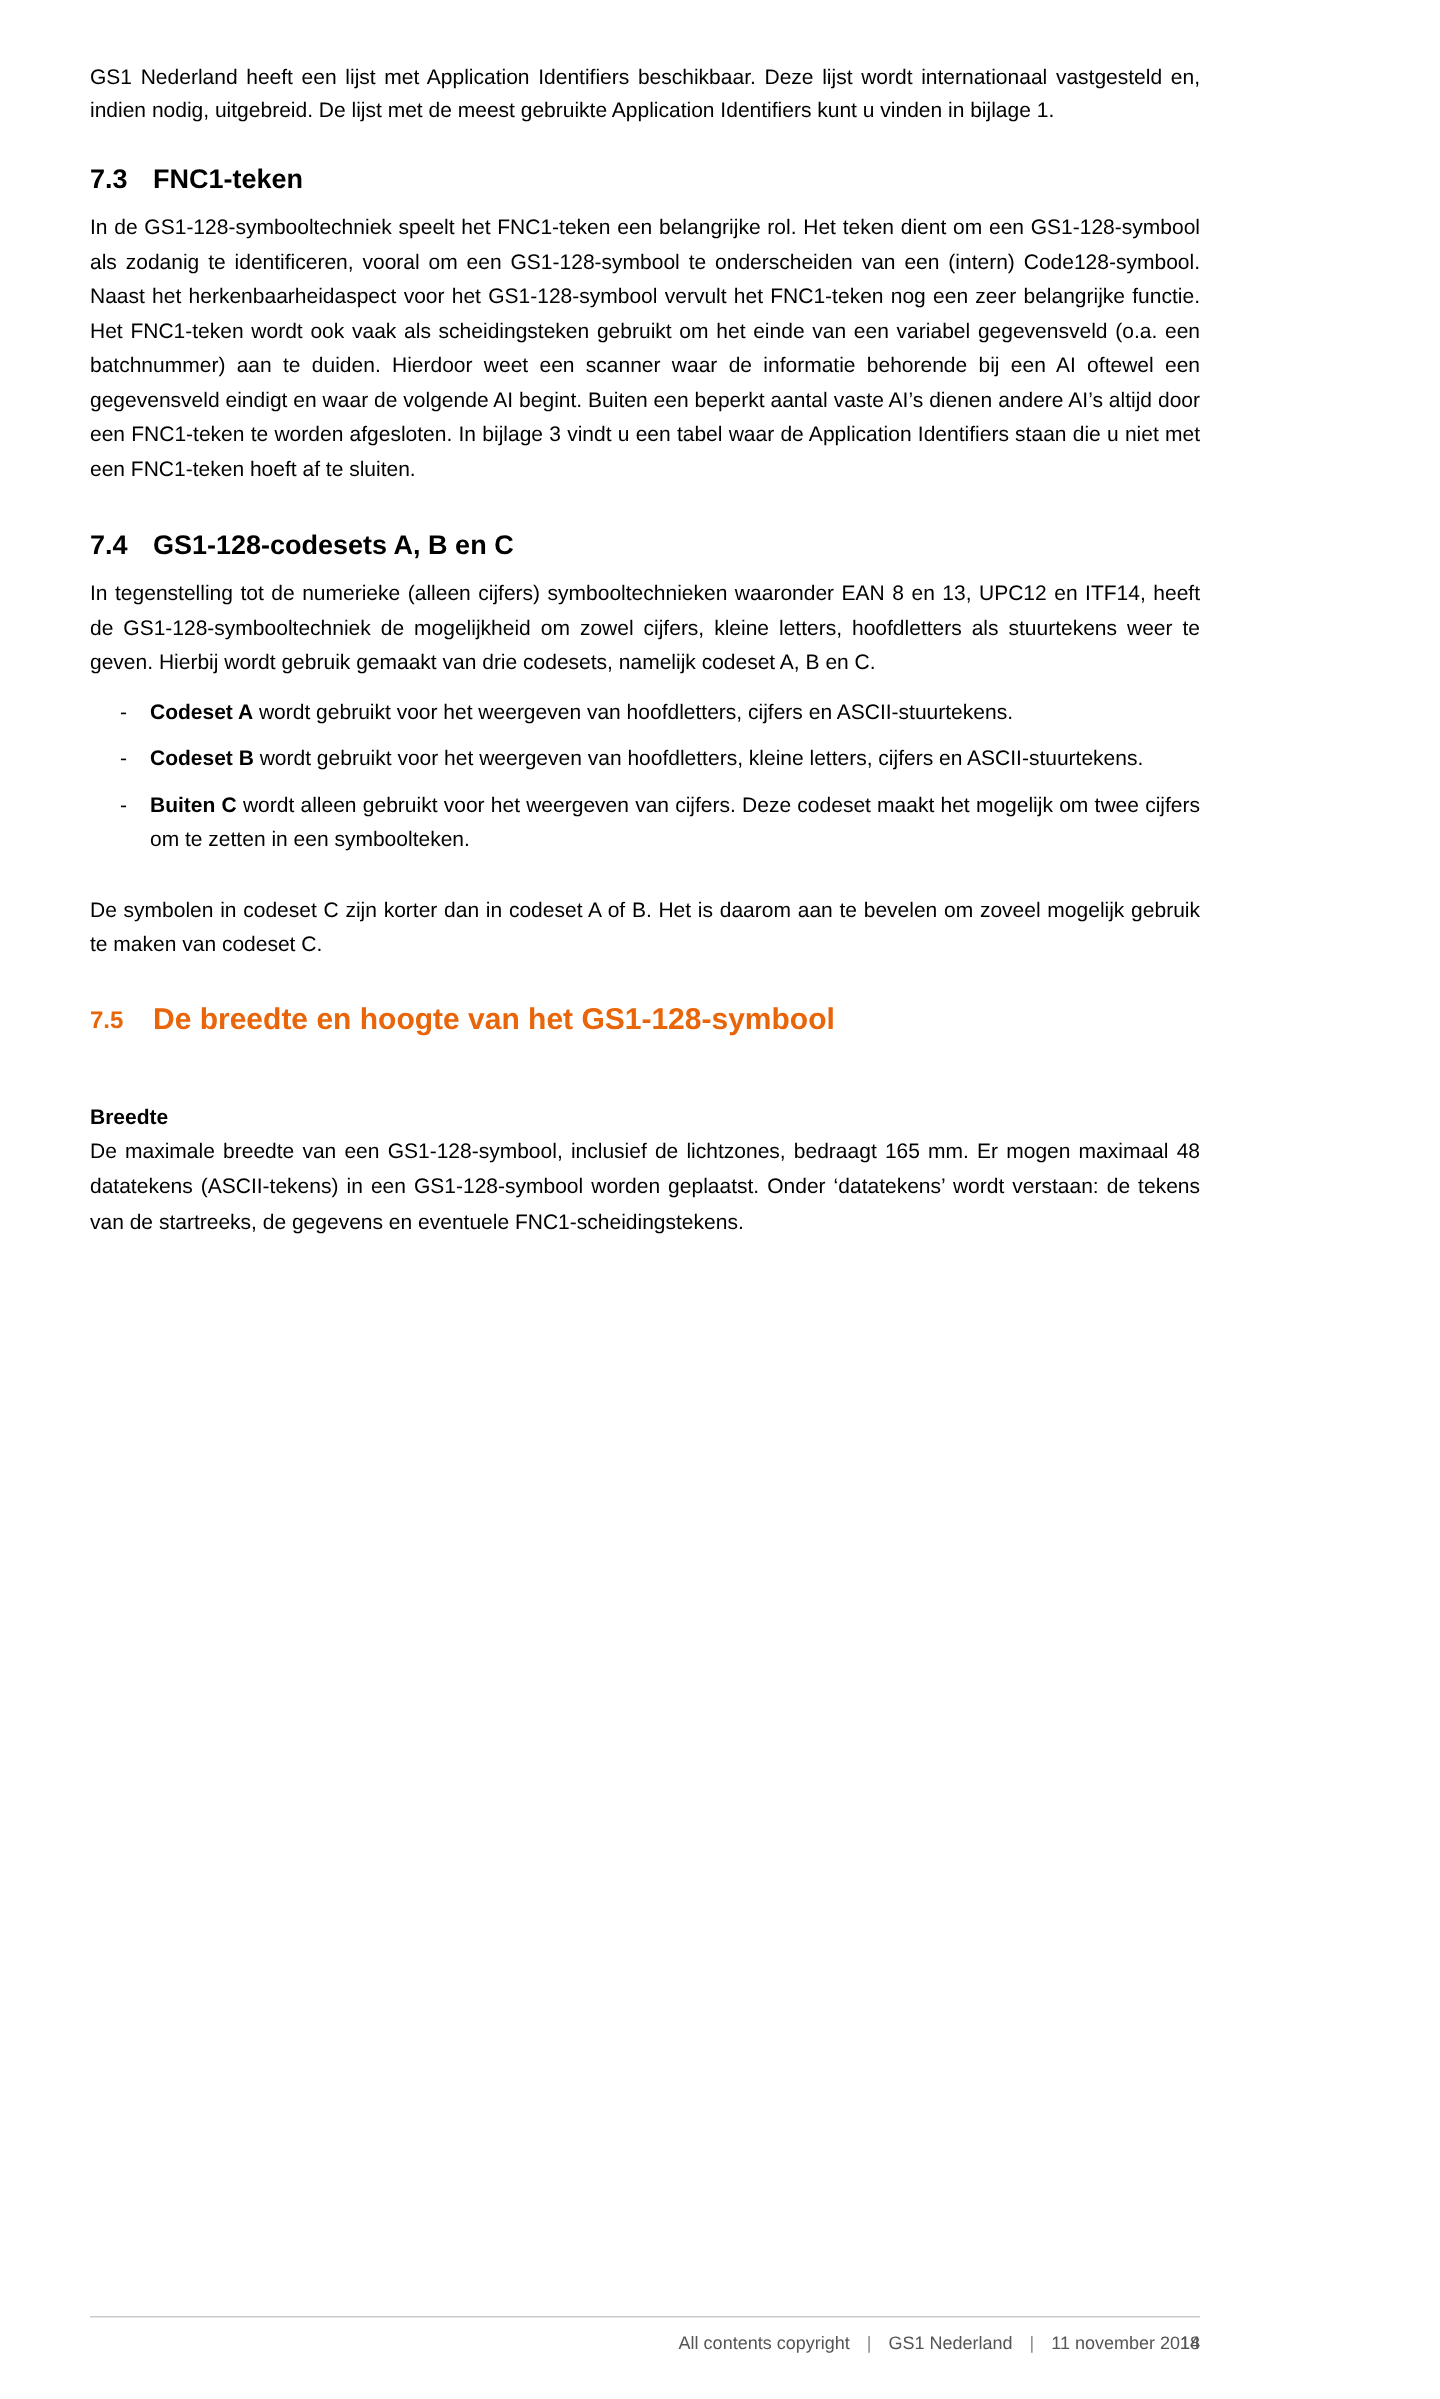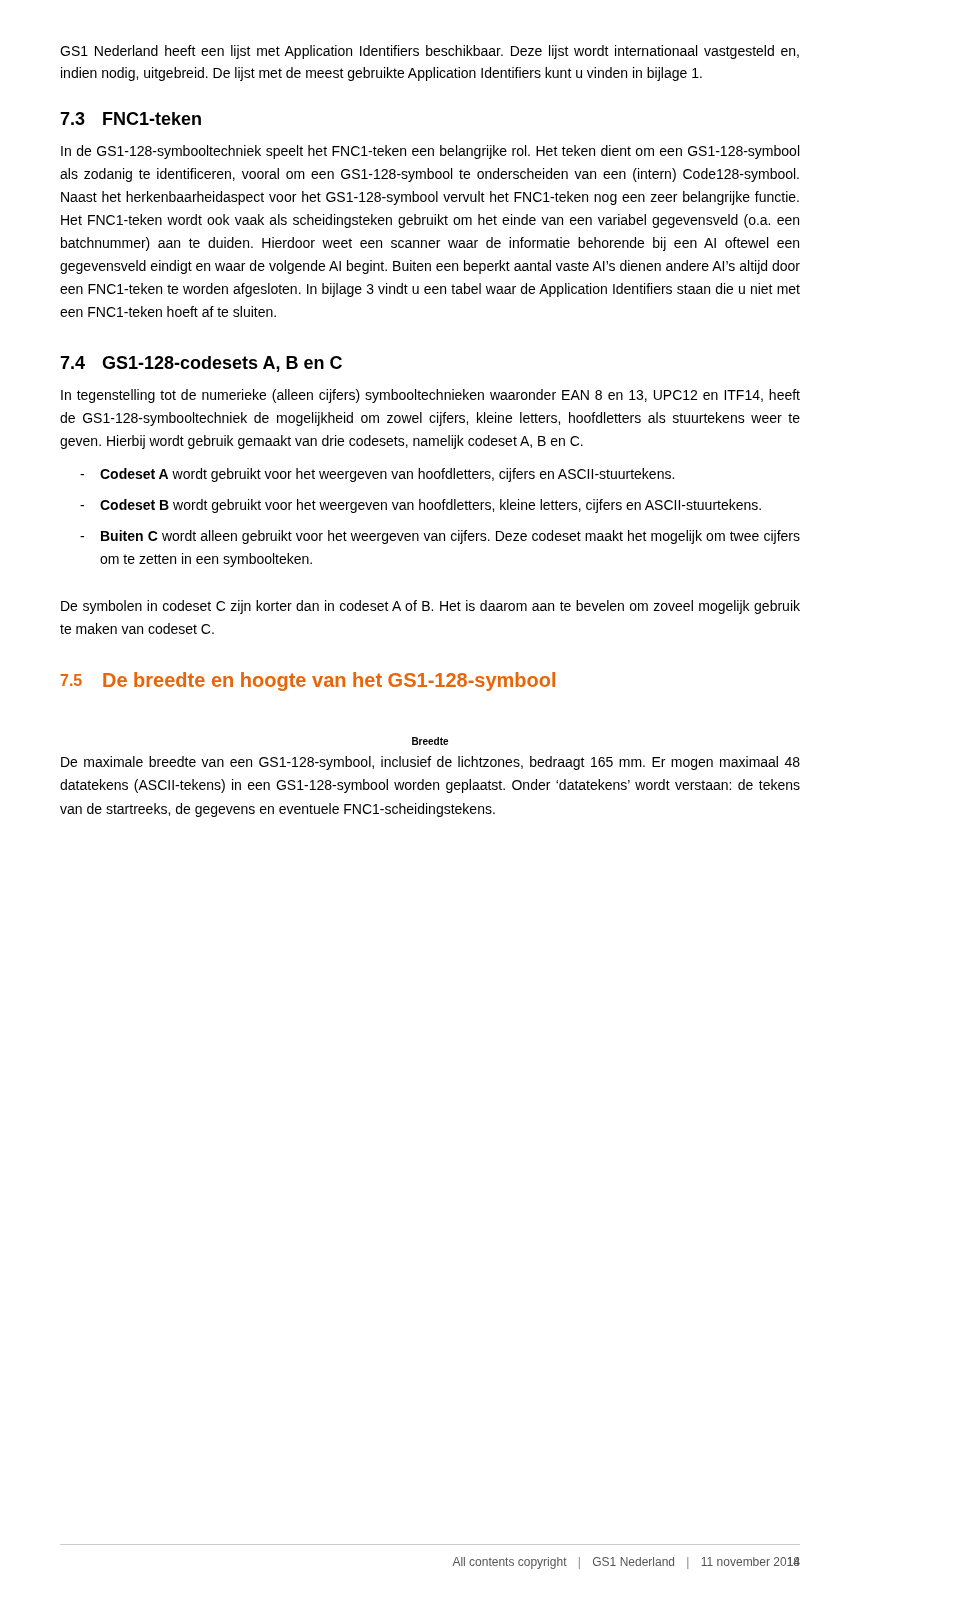--- a/index.html
+++ b/index.html
@@ -121,25 +121,24 @@
 
     .section-74 {
       margin-top: 28px;
     }
 
     .section-75 {
       margin-top: 28px;
     }
 
     .breedte-heading {
-      font-size: 10px;
+      font-size: 14px;
       font-weight: bold;
       margin-top: 18px;
       margin-bottom: 4px;
-      text-align: center;
     }
   </style>
 </head>
 <body>
 
 <div class="page-container">
 
   <p class="intro-text">
     GS1 Nederland heeft een lijst met Application Identifiers beschikbaar. Deze lijst wordt internationaal vastgesteld en, indien nodig, uitgebreid. De lijst met de meest gebruikte Application Identifiers kunt u vinden in bijlage 1.
   </p>

